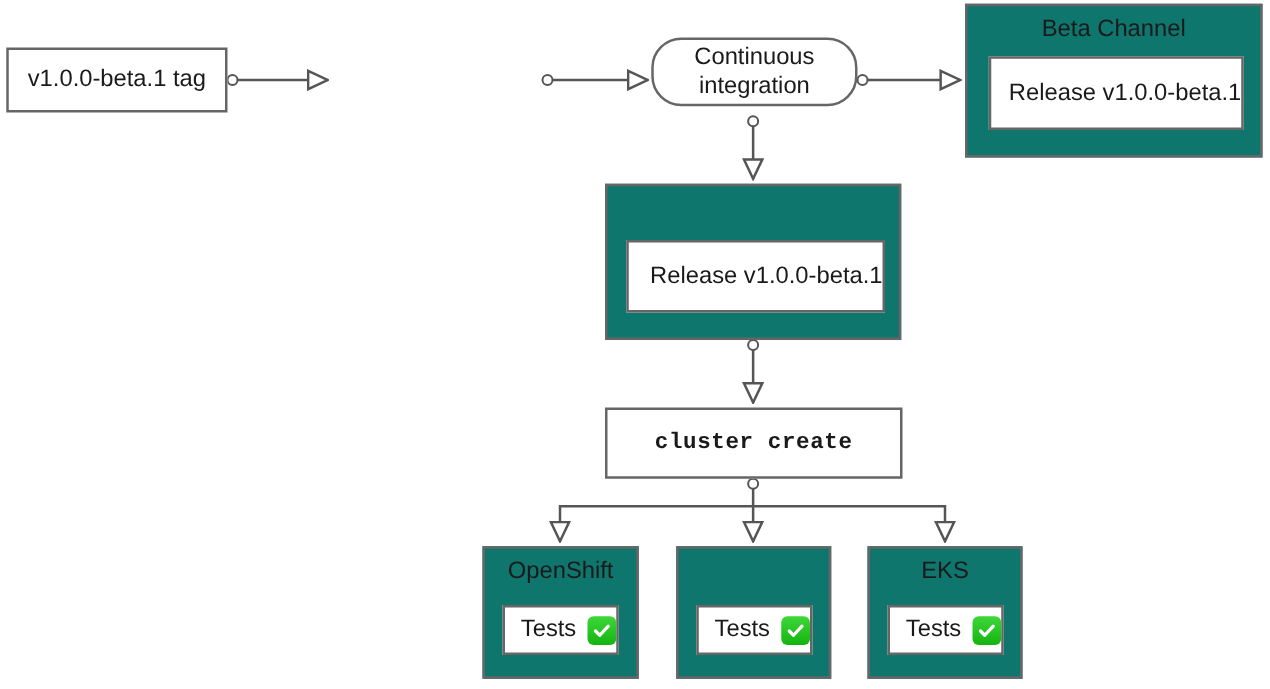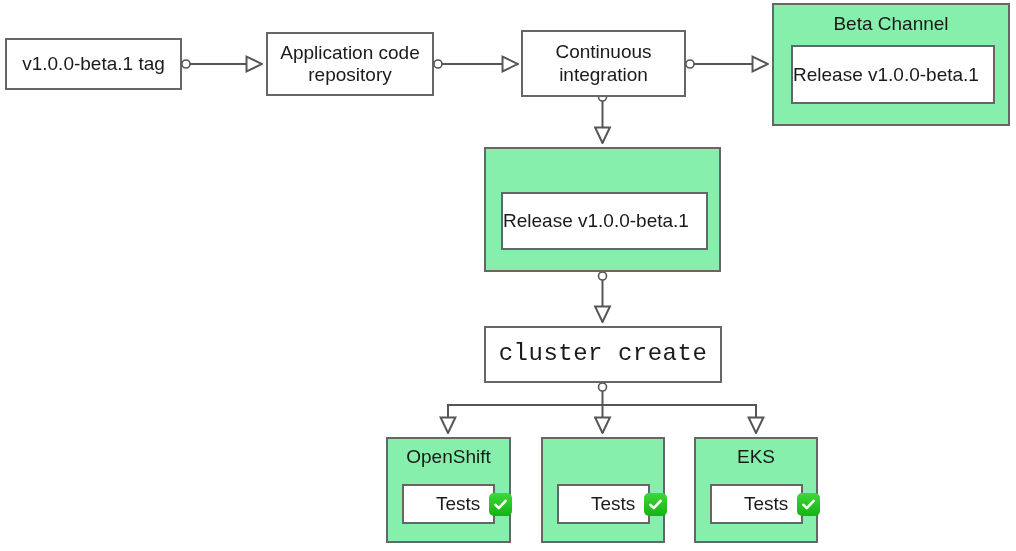--- a/index.html
+++ b/index.html
@@ -36,47 +36,47 @@
     justify-content: center;
     text-align: center;
     color: #1a1a1a;
     font-size: 19px;
     line-height: 1.18;
   }
   .group {
     position: absolute;
     box-sizing: border-box;
     border: 2px solid #666666;
-    background: #86efac;
+    background: #0f766e;
   }
   .group-label {
     position: absolute;
     left: 0;
     right: 0;
     text-align: center;
     color: #1a1a1a;
     font-size: 19px;
     line-height: 1.1;
   }
   .inner-box {
     position: absolute;
     box-sizing: border-box;
     border: 2px solid #666666;
     background: #ffffff;
     display: flex;
     align-items: center;
-    justify-content: flex-start;
+    justify-content: flex-end;
     color: #1a1a1a;
     font-size: 19px;
     white-space: nowrap;
   }
   .mono {
     font-family: "Liberation Mono", "DejaVu Sans Mono", monospace;
-    font-weight: normal;
-    font-size: 24px;
+    font-weight: bold;
+    font-size: 18px;
     letter-spacing: 0.5px;
   }
   .test-row {
     display: flex;
     align-items: center;
     justify-content: center;
     gap: 9px;
     margin-left: 32px;
   }
   .check-badge {
@@ -125,25 +125,22 @@
       <path d="M 602.5 391 L 602.5 433" marker-end="url(#arrow)"></path>
       <path d="M 602.5 405 L 448 405 L 448 433" marker-end="url(#arrow)"></path>
       <path d="M 602.5 405 L 756 405 L 756 433" marker-end="url(#arrow)"></path>
     </g>
   </svg>
 
   <div class="node" style="left:5px; top:38px; width:177px; height:52px;">
     <span>v1.0.0-beta.1 tag</span>
   </div>
 
-  <div class="node" style="left:266px; top:32px; width:168px; height:64px;">
-    <span>Application code repository</span>
-  </div>
-
-  <div class="node" style="left:521px; top:30px; width:165px; height:67px;">
+
+  <div class="node" style="left:521px; top:30px; width:165px; height:55px;border-radius:24px;">
     <span>Continuous integration</span>
   </div>
 
   <div class="group" style="left:772px; top:3px; width:238px; height:123px;">
     <div class="group-label" style="top:9px;">Beta Channel</div>
     <div class="inner-box" style="left:17px; top:40px; width:204px; height:59px;">
       <span>Release v1.0.0-beta.1</span>
     </div>
   </div>
 

